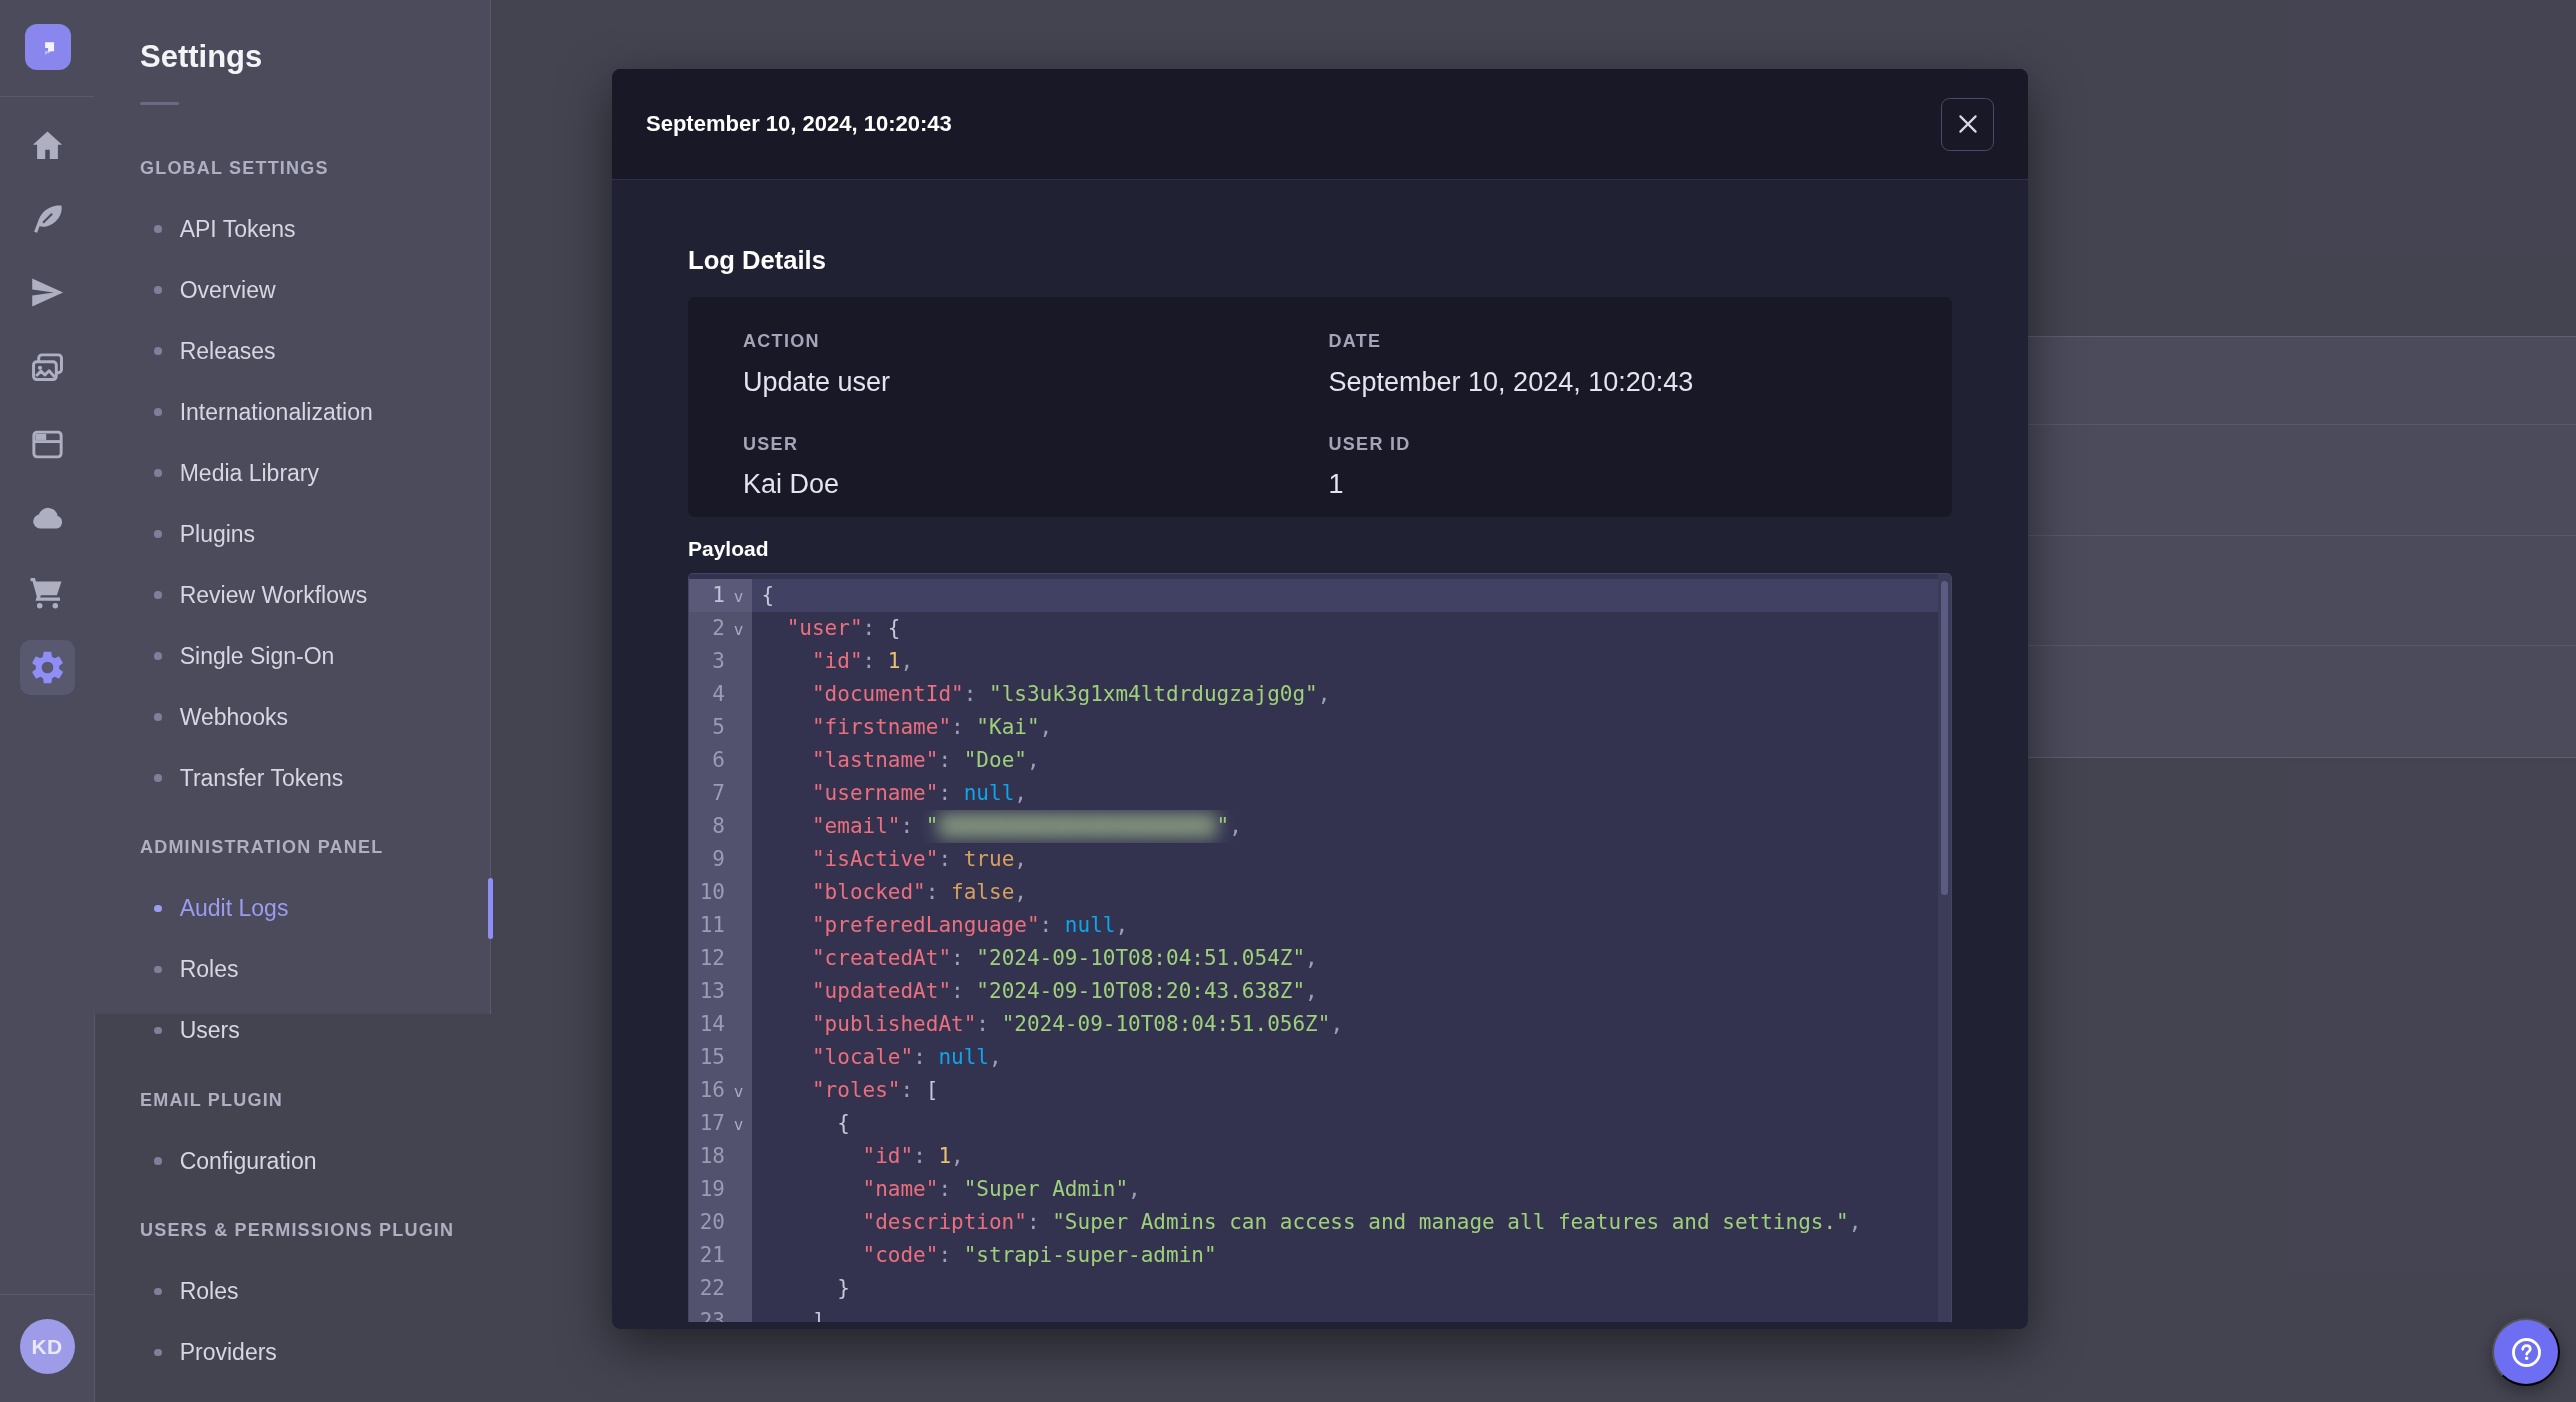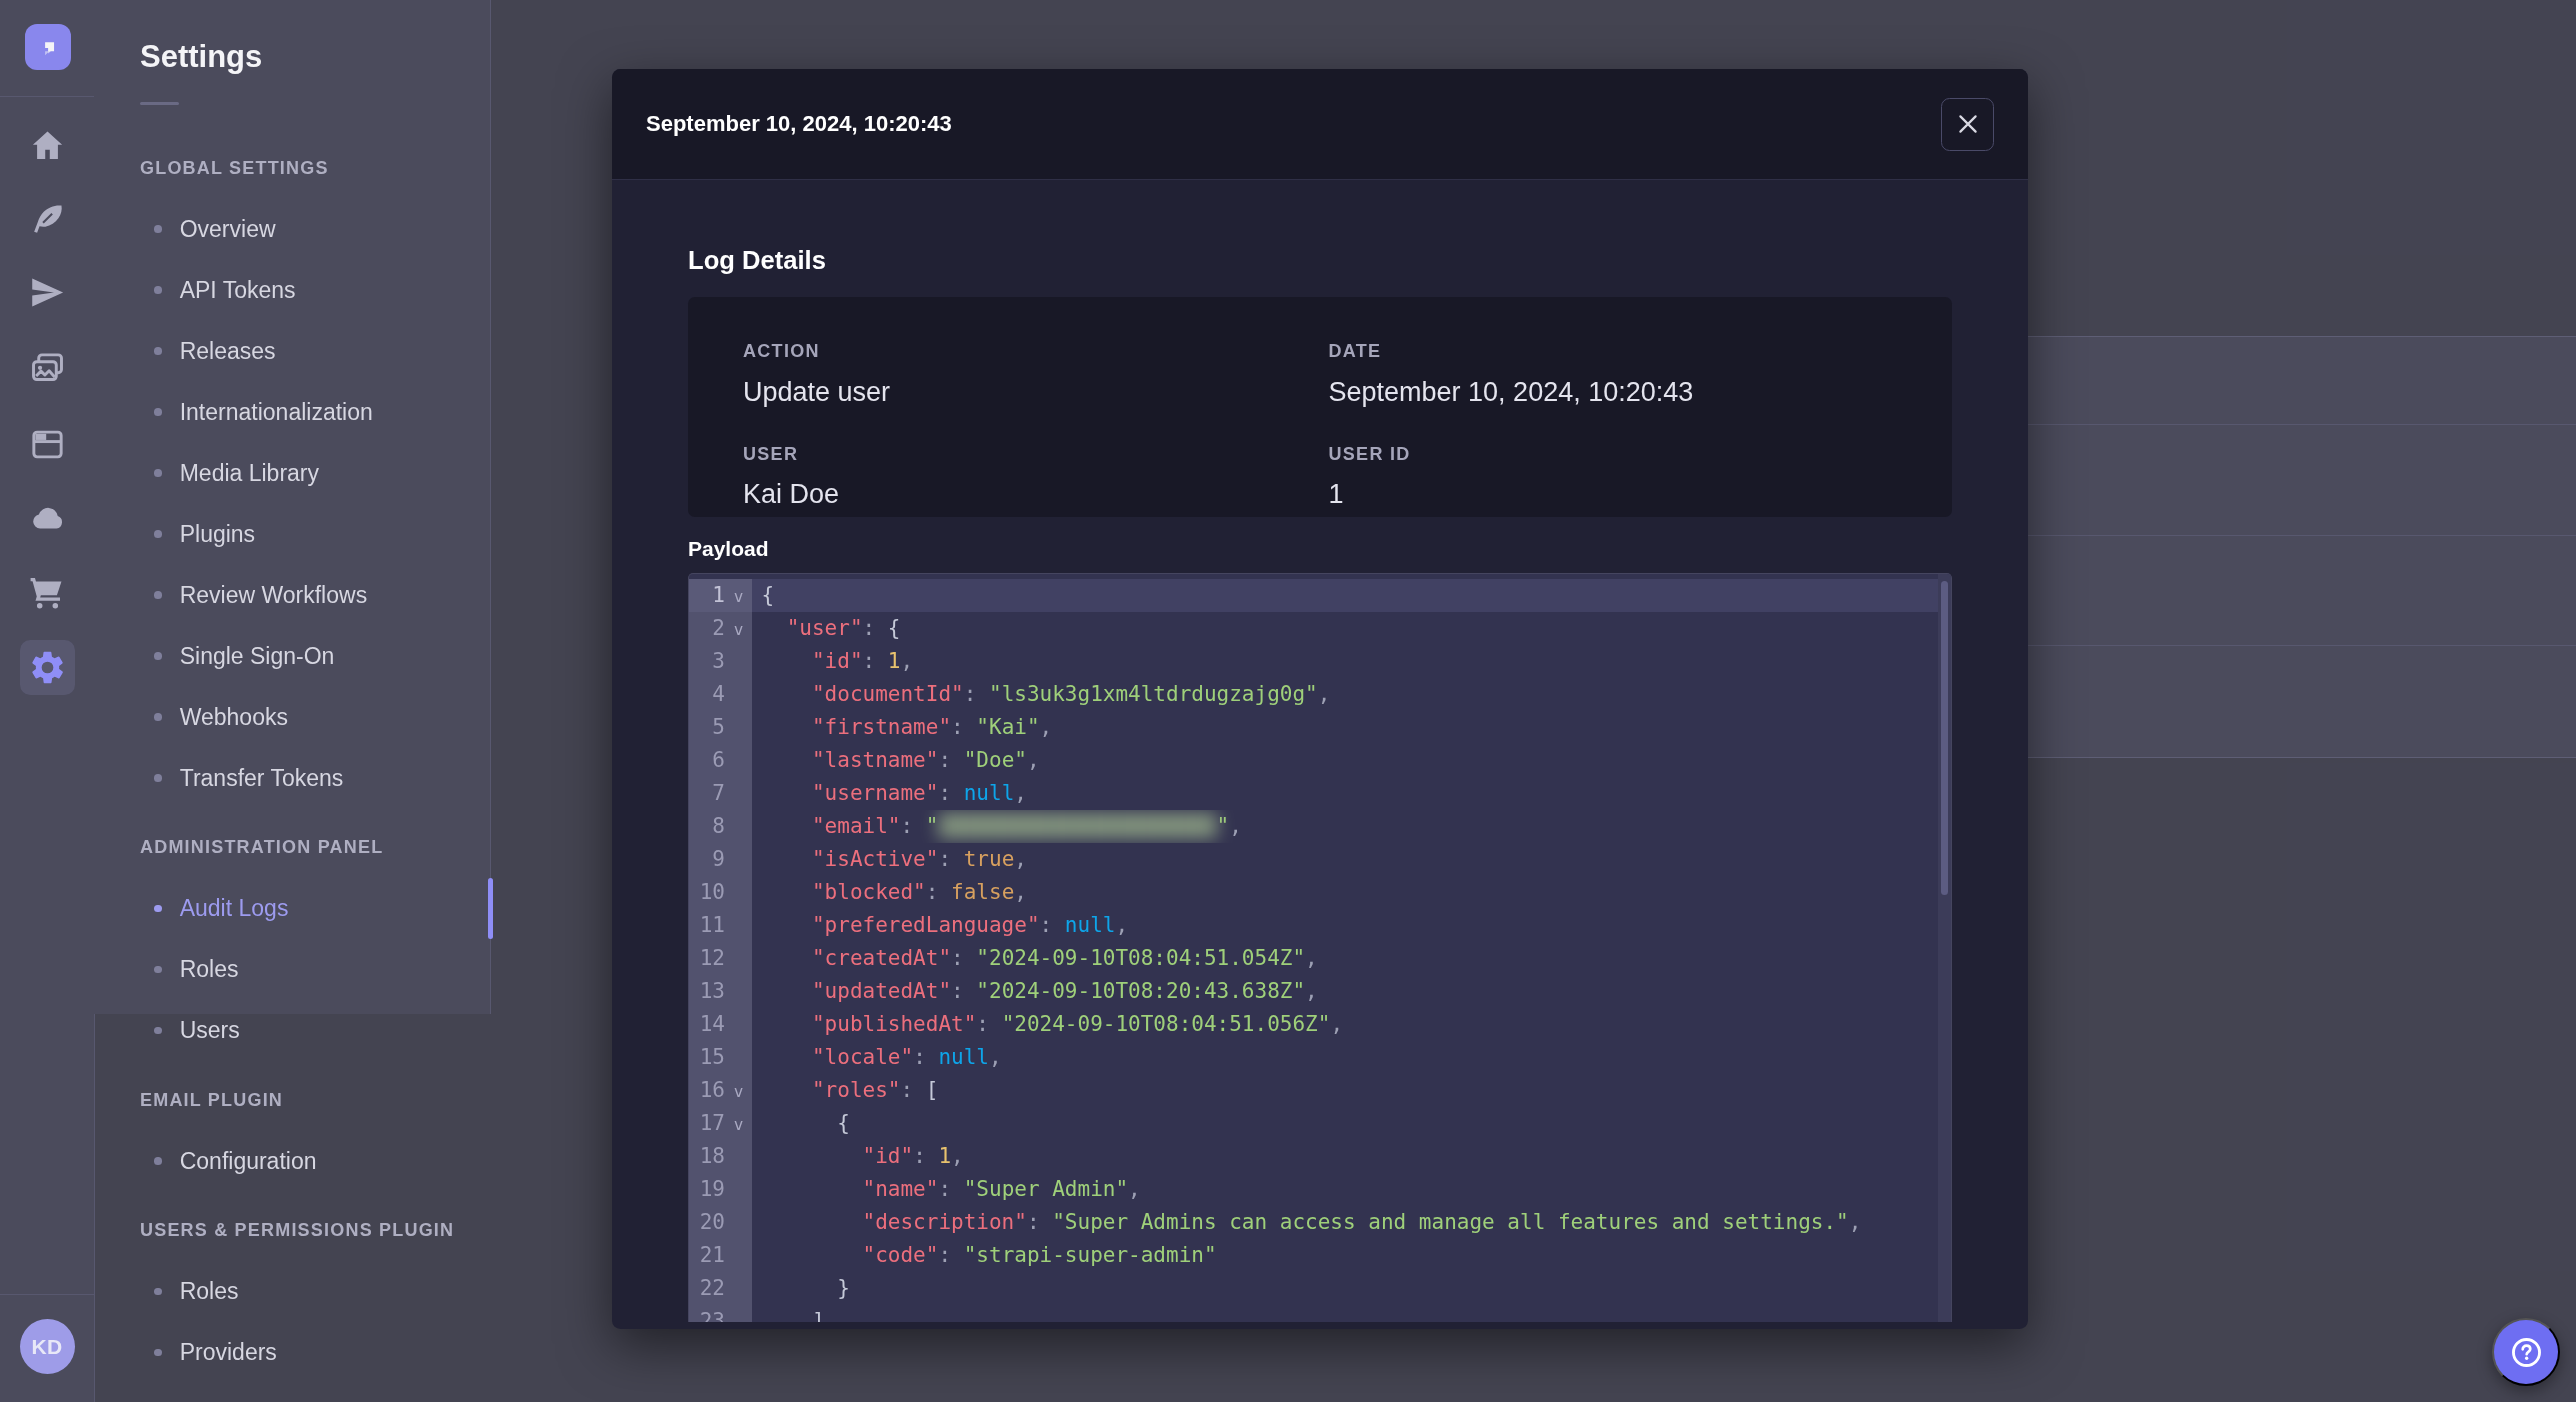--- a/index.html
+++ b/index.html
@@ -40,21 +40,21 @@
   
   .modal{position:absolute;left:612px;top:69px;width:1416px;height:1260px;background:#212134;border-radius:8.5px;overflow:hidden;
     box-shadow:0 17px 51px rgba(0,0,0,.5);z-index:4;}
   .modal-header{height:110px;background:#181826;border-bottom:0.9px solid #2f2f46;display:flex;align-items:center;padding:0 34px;}
   .modal-header-title{font-size:22px;font-weight:700;color:#ffffff;}
   .close-btn{margin-left:auto;width:53px;height:53px;border-radius:8.5px;border:0.9px solid #4a4a68;background:transparent;
     display:flex;align-items:center;justify-content:center;cursor:pointer;}
   .modal-body{padding:0 76px;}
   .log-title{margin-top:66px;font-size:25.6px;font-weight:700;color:#ffffff;}
   .details-card{margin-top:22px;height:220px;box-sizing:border-box;background:#181826;border-radius:6.8px;
-    padding:44px 55px;display:grid;grid-template-columns:1fr 1fr;grid-auto-rows:auto;column-gap:17px;row-gap:36px;}
+    padding:34px 55px;display:grid;grid-template-columns:1fr 1fr;grid-auto-rows:auto;column-gap:17px;row-gap:36px;}
   .detail-label{font-size:18px;font-weight:700;letter-spacing:1.3px;color:#a5a5ba;margin-bottom:14.5px;}
   .detail-value{font-size:27px;color:#e4e4ee;}
   .payload-label{margin-top:20.4px;font-size:21px;font-weight:700;color:#ffffff;}
   
   .code-panel{position:relative;margin-top:12px;height:749px;background:#333350;border:0.9px solid #45455f;border-bottom:none;
     border-radius:5.1px 5.1px 0 0;overflow:hidden;box-sizing:border-box;padding-top:4.3px;
     font-family:"DejaVu Sans Mono","Liberation Mono",monospace;font-size:21px;line-height:33px;}
   .code-line{display:flex;height:33px;}
   .gutter{flex:0 0 63px;display:flex;background:#52526e;color:#9b9bb4;}
   .ln-num{width:36px;text-align:right;}
@@ -136,25 +136,25 @@
   <div class="avatar">KD</div>
 </nav>
 
 <nav class="subnav">
   <div class="subnav-title">Settings</div>
   <div class="subnav-title-div"></div>
   <div class="nav-sections" id="nav-sections">
       <div class="nav-heading">GLOBAL SETTINGS</div>
       <div class="nav-item">
         <span class="nav-bullet"></span>
+        <span>API Tokens</span>
+      </div>
+      <div class="nav-item">
+        <span class="nav-bullet"></span>
         <span>Overview</span>
-      </div>
-      <div class="nav-item">
-        <span class="nav-bullet"></span>
-        <span>API Tokens</span>
       </div>
       <div class="nav-item">
         <span class="nav-bullet"></span>
         <span>Releases</span>
       </div>
       <div class="nav-item">
         <span class="nav-bullet"></span>
         <span>Internationalization</span>
       </div>
       <div class="nav-item">

